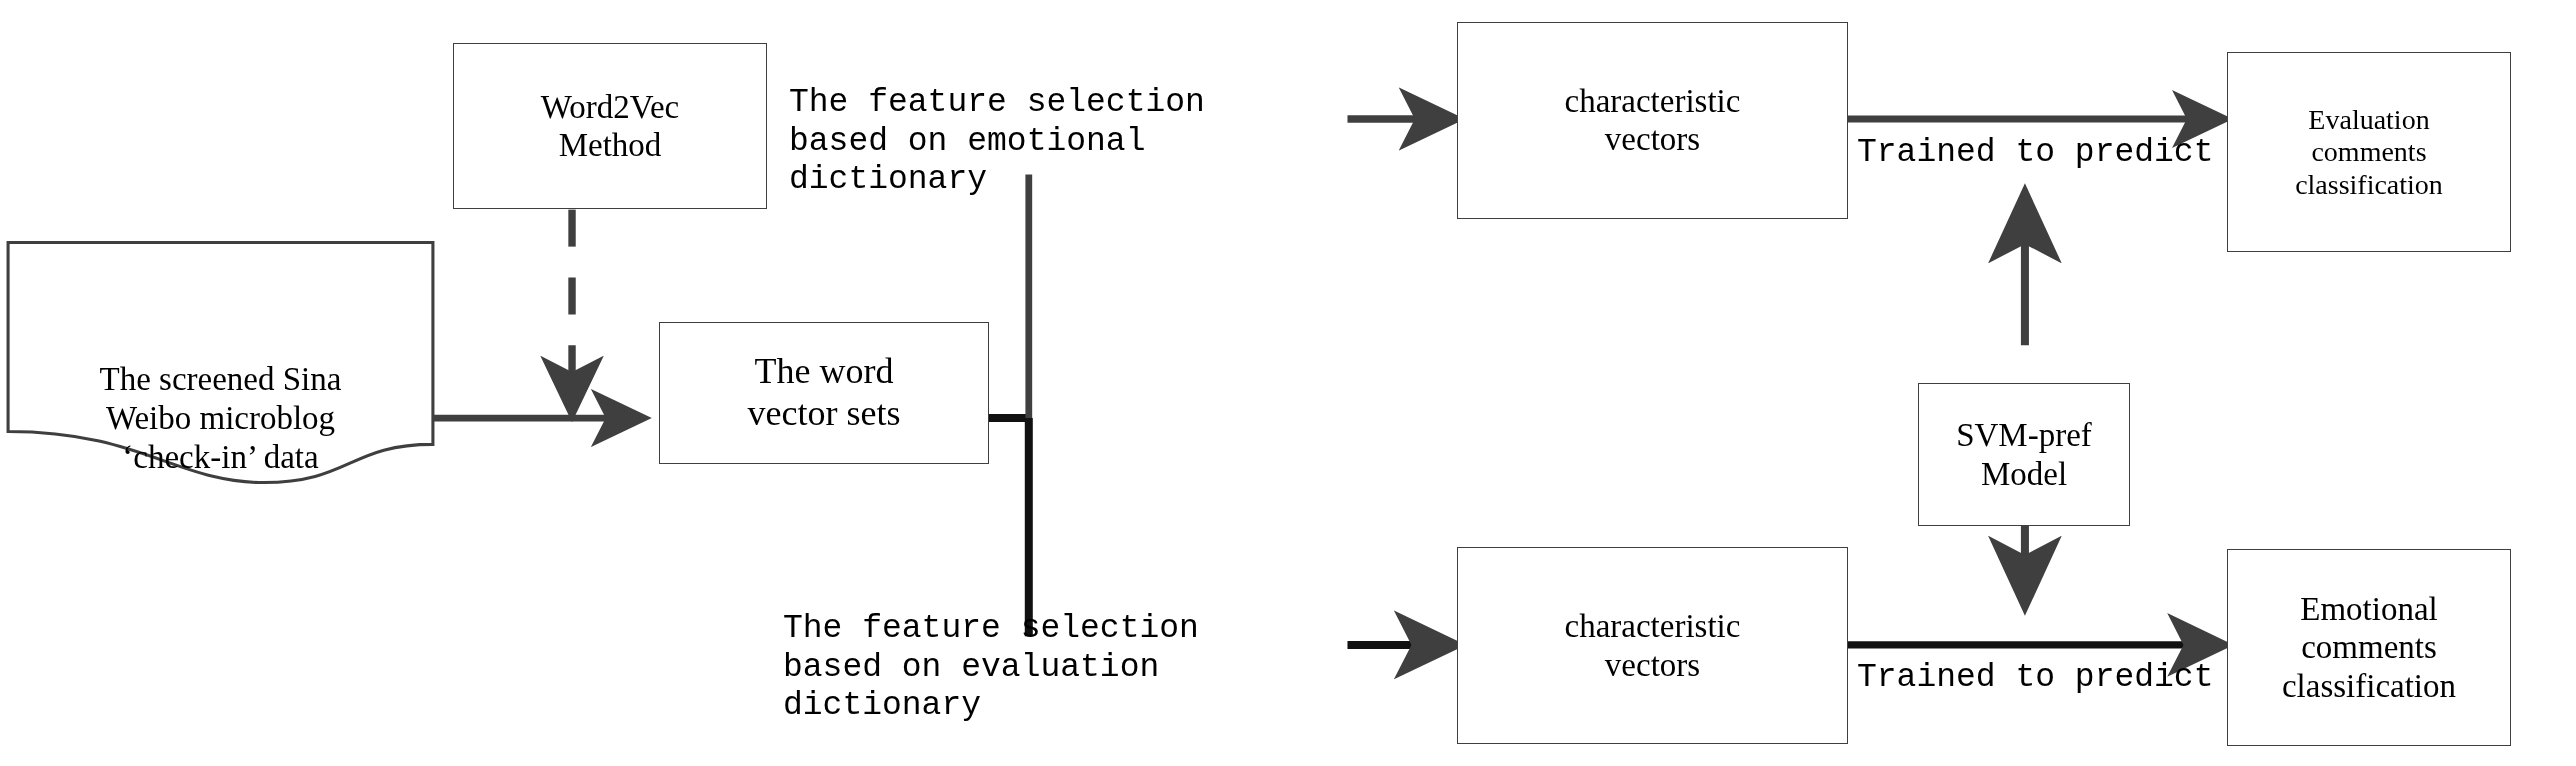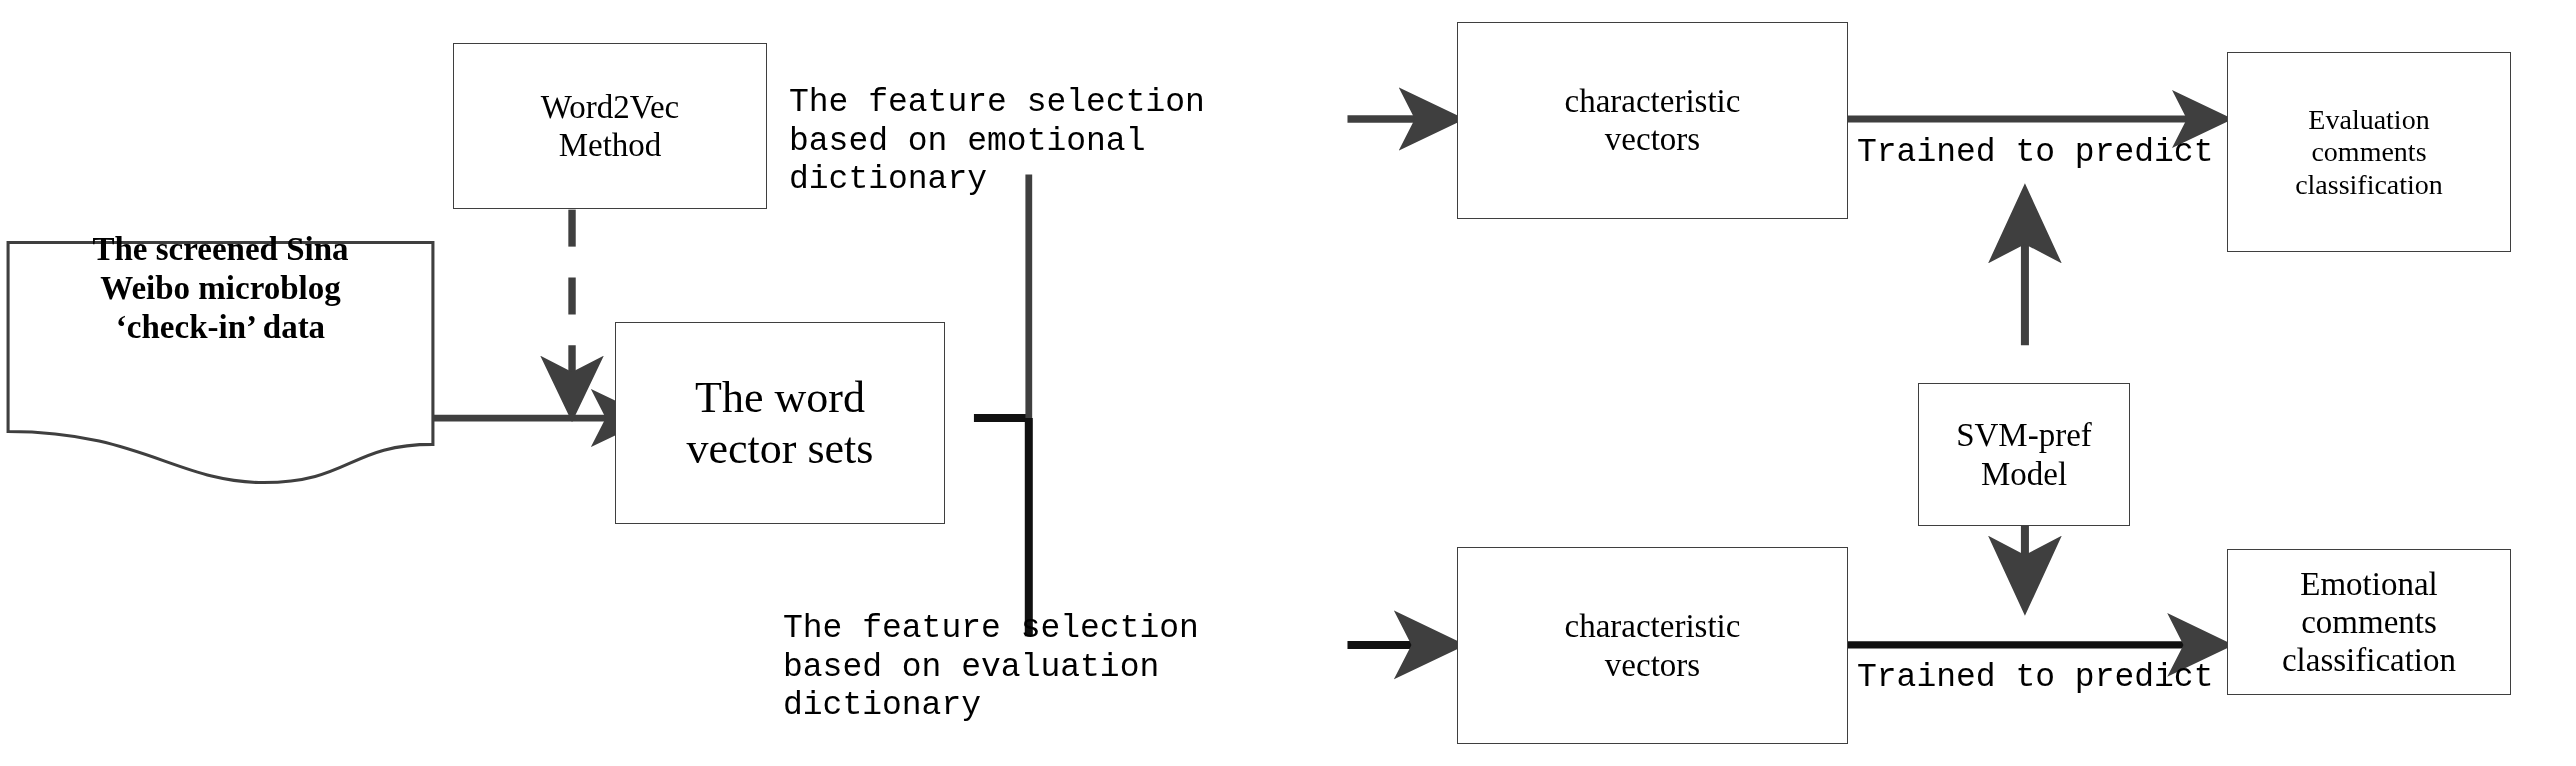--- a/index.html
+++ b/index.html
@@ -48,25 +48,24 @@
     white-space: pre-line;
     text-align: left;
     line-height: 1.16;
     color: #000;
     background: transparent;
     font-family: Liberation Mono, monospace;
   }
   .doc-node {
     position: absolute;
     display: flex;
-    align-items: flex-start;
+    align-items: flex-end;
     justify-content: center;
     text-align: center;
     line-height: 1.18;
-    font-weight: bold;
   }
   .doc-node .doc-text {
     position: relative;
     z-index: 2;
     padding: 0 6.2px;
     transform: translateY(-8.6px);
   }
   .doc-shape {
     position: absolute;
     left: 0;
@@ -139,21 +138,21 @@
     <span class="doc-text node-label">The screened Sina
 Weibo microblog
 ‘check-in’ data</span>
   </div>
 
   <div class="node boxed" style="left:417px; top:43px; width:314px; height:166px; font-size:33px;margin-left:36px;">
     <span class="node-label">Word2Vec
 Method</span>
   </div>
 
-  <div class="node boxed" style="left:615px; top:322px; width:330px; height:202px; font-size:44px;">
+  <div class="node boxed" style="left:659px; top:322px; width:330px; height:142px; font-size:36px;">
     <span class="node-label">The word
 vector sets</span>
   </div>
 
   <div class="edge-label" style="left:789px; top:46px; width:555px; font-size:33px;">
     <span>The feature selection
 based on emotional dictionary</span>
   </div>
 
   <div class="edge-label" style="left:783px; top:572px; width:567px; font-size:33px;">
@@ -183,20 +182,20 @@
     <span class="node-label">SVM-pref
 Model</span>
   </div>
 
   <div class="node boxed" style="left:2227px; top:20.3px; width:284px; height:200px; font-size:28px;margin-top:32px;">
     <span class="node-label">Evaluation
 comments
 classification</span>
   </div>
 
-  <div class="node boxed" style="left:2227px; top:549px; width:284px; height:146px; font-size:33px;">
+  <div class="node boxed" style="left:2227px; top:549px; width:284px; height:197px; font-size:33px;">
     <span class="node-label">Emotional
 comments
 classification</span>
   </div>
 
 </div>
 
 
 </body></html>

